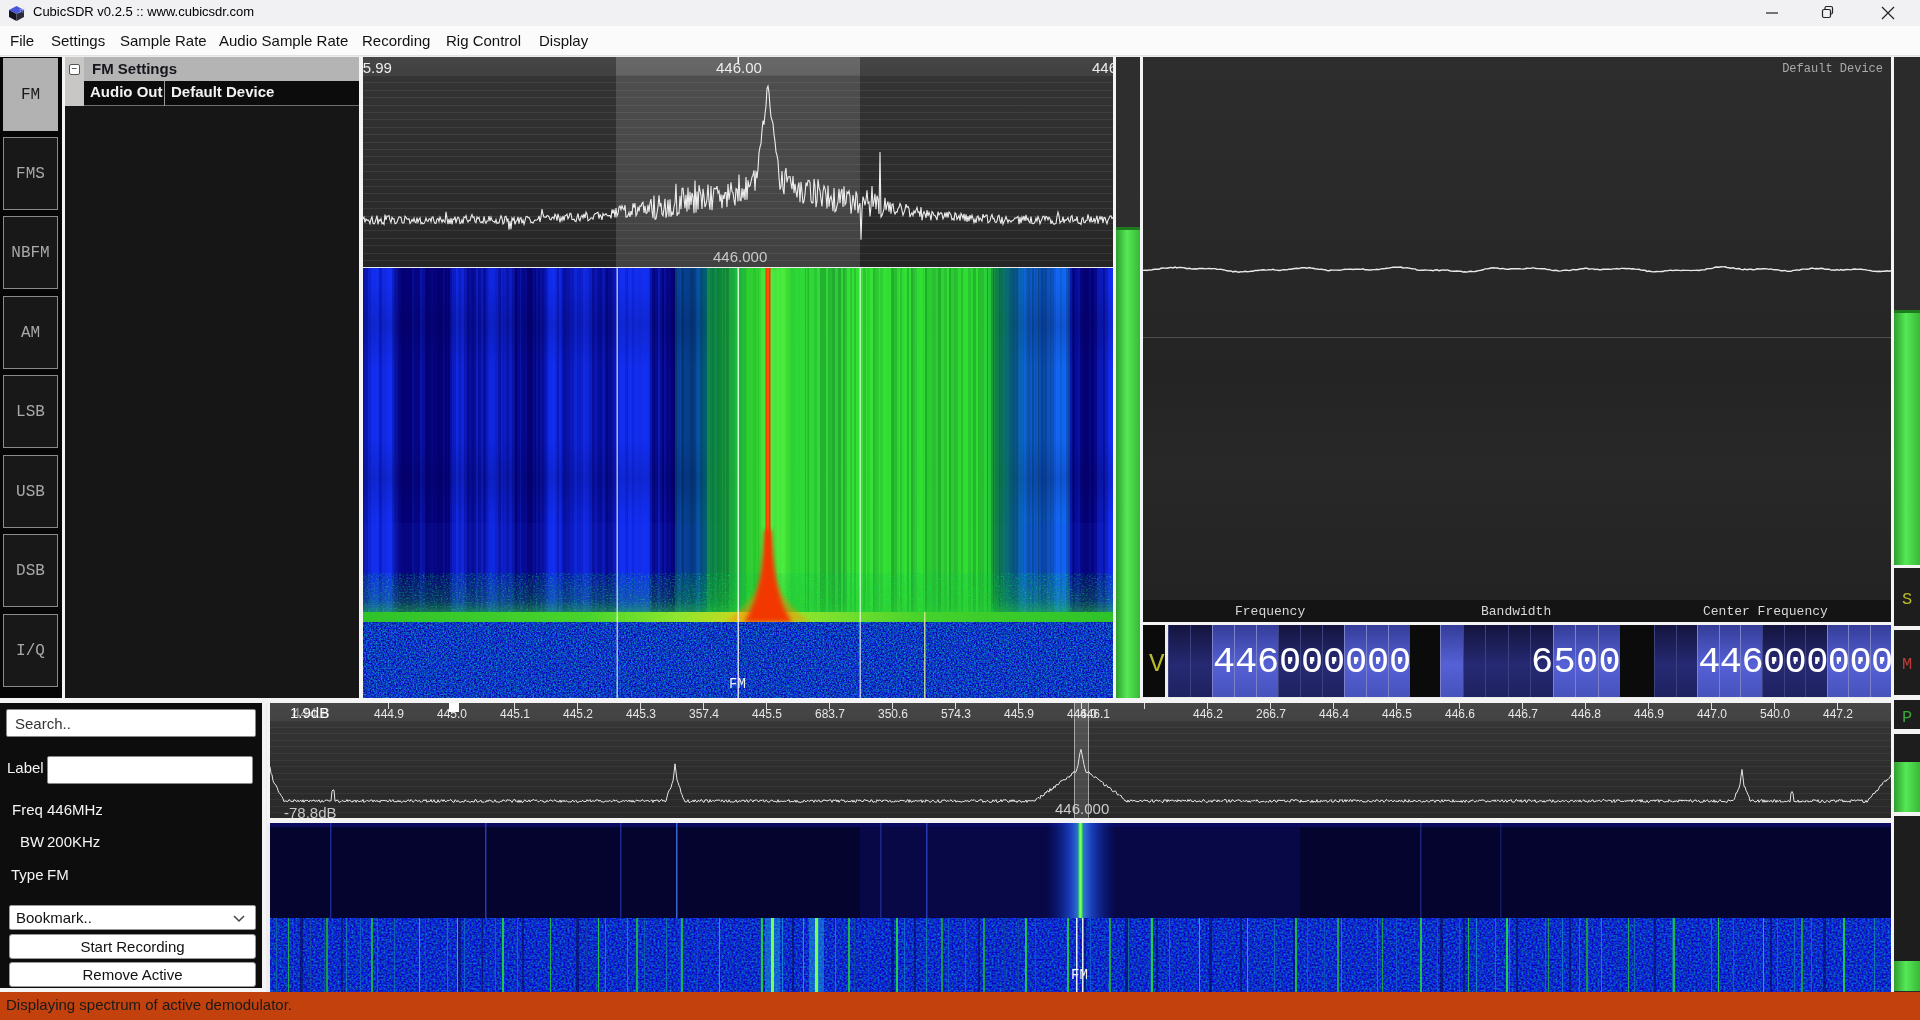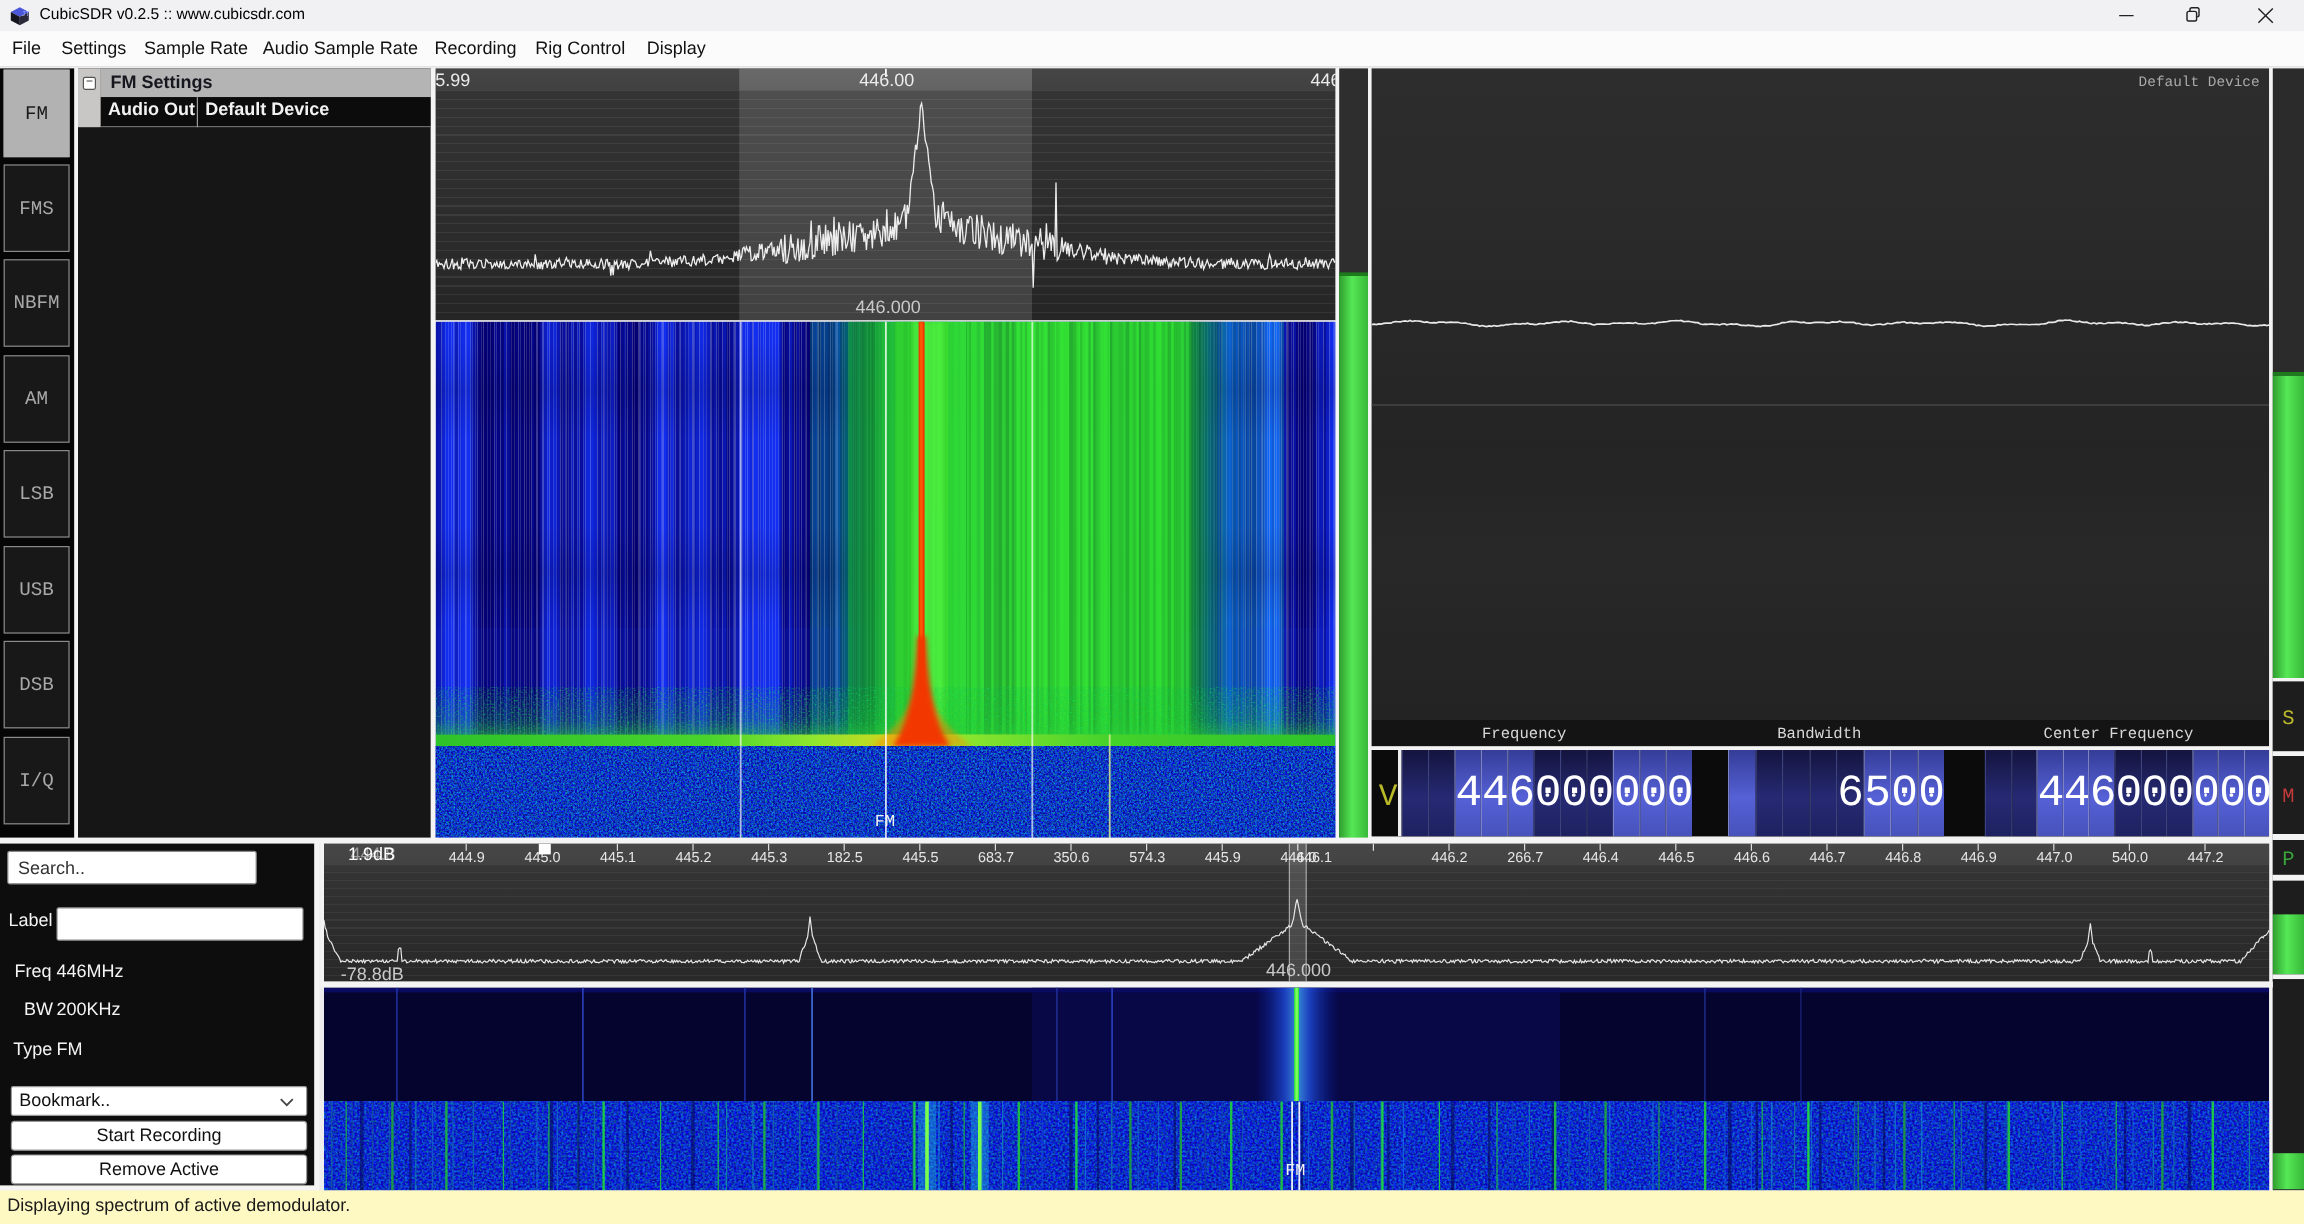--- a/index.html
+++ b/index.html
@@ -2,21 +2,21 @@
 <html><head><meta charset="utf-8">
 <style>
 * { margin:0; padding:0; box-sizing:border-box; }
 html,body { width:1920px; height:1020px; overflow:hidden; background:#ededed;
   font-family:"Liberation Sans",sans-serif; }
 .abs { position:absolute; }
 #titlebar { position:absolute; left:0; top:0; width:1920px; height:26px; background:#f1f0f3; }
 #titlebar .ttl { position:absolute; left:33px; top:4px; font-size:13px; color:#000; }
 #menubar { position:absolute; left:0; top:26px; width:1920px; height:30px; background:#fbfbfb; border-bottom:1px solid #e2e2e2;}
 .mi { position:absolute; top:6px; font-size:15px; color:#111; }
-#status { position:absolute; left:0; top:992px; width:1920px; height:28px; background:#fef9c3; }
+#status { position:absolute; left:0; top:992px; width:1920px; height:28px; background:#c2410c; }
 #status span { position:absolute; left:6px; top:4px; font-size:15px; color:#1a1a1a; }
 
 #sidebx { position:absolute; left:0; top:57px; width:62px; height:642px; background:#060606; }
 .mbtn { position:absolute; left:3px; width:55px; height:73px; background:#181818; border:1px solid #8a8a8a;
   color:#a8a8a8; font-family:"Liberation Mono",monospace; font-size:16px; display:flex; align-items:center; justify-content:center; }
 .mbtn.sel { background:#b2b2b2; color:#1a1a1a; border-color:#b2b2b2; }
 
 #fmpL { position:absolute; left:62px; top:57px; width:3px; height:642px; background:#f4f4f4; }
 #fmpanel { position:absolute; left:65px; top:57px; width:294px; height:642px; background:#161616; }
 #fmhead { position:absolute; left:19px; top:0; width:275px; height:24px; background:#b4b4b4; }
@@ -860,21 +860,21 @@
   <div class="gD" style="top:677px;height:28px"></div>
   <div class="gG" style="top:705px;height:50px"></div>
   <div class="gW" style="top:755px;height:4px"></div>
   <div class="gD" style="top:759px;height:145px"></div>
   <div class="gG" style="top:904px;height:30px"></div>
 </div>
 
 <div id="statusw"></div>
 
 <div id="blpanel">
-  <input style="left: 6px; top: 6px; width: 208px; height: 28px; padding-left: 8px; font-size: 15px; color: rgb(51, 51, 51);" value="Search..">
+  <input style="left: 6px; top: 6px; width: 250px; height: 28px; padding-left: 8px; font-size: 15px; color: rgb(51, 51, 51);" value="Search..">
   <span class="wlab" style="left:7px;top:56px">Label</span>
   <input style="left: 47px; top: 53px; width: 206px; height: 28px;">
   <span class="wlab" style="left:12px;top:98px">Freq</span>
     <span class="wlab" style="left:47px;top:98px">446MHz</span>
   <span class="wlab" style="left:20px;top:130px">BW</span>
     <span class="wlab" style="left:47px;top:130px">200KHz</span>
   <span class="wlab" style="left:11px;top:163px">Type</span>
     <span class="wlab" style="left:47px;top:163px">FM</span>
   <div class="btnw" style="top:202px;text-align:left;padding-left:6px;border-radius:2px">Bookmark..
     <svg width="12" height="8" style="position:absolute;right:10px;top:9px">
@@ -895,21 +895,21 @@
     <div class="tlab" style="left:102px">444.9</div>
     <div class="tick" style="left:181px"></div>
     <div class="tlab" style="left:165px">445.0</div>
     <div class="tick" style="left:244px"></div>
     <div class="tlab" style="left:228px">445.1</div>
     <div class="tick" style="left:307px"></div>
     <div class="tlab" style="left:291px">445.2</div>
     <div class="tick" style="left:370px"></div>
     <div class="tlab" style="left:354px">445.3</div>
     <div class="tick" style="left:433px"></div>
-    <div class="tlab" style="left:417px">182.5</div>
+    <div class="tlab" style="left:417px">357.4</div>
     <div class="tick" style="left:496px"></div>
     <div class="tlab" style="left:480px">445.5</div>
     <div class="tick" style="left:559px"></div>
     <div class="tlab" style="left:543px">683.7</div>
     <div class="tick" style="left:622px"></div>
     <div class="tlab" style="left:606px">350.6</div>
     <div class="tick" style="left:685px"></div>
     <div class="tlab" style="left:669px">574.3</div>
     <div class="tick" style="left:748px"></div>
     <div class="tlab" style="left:732px">445.9</div>

